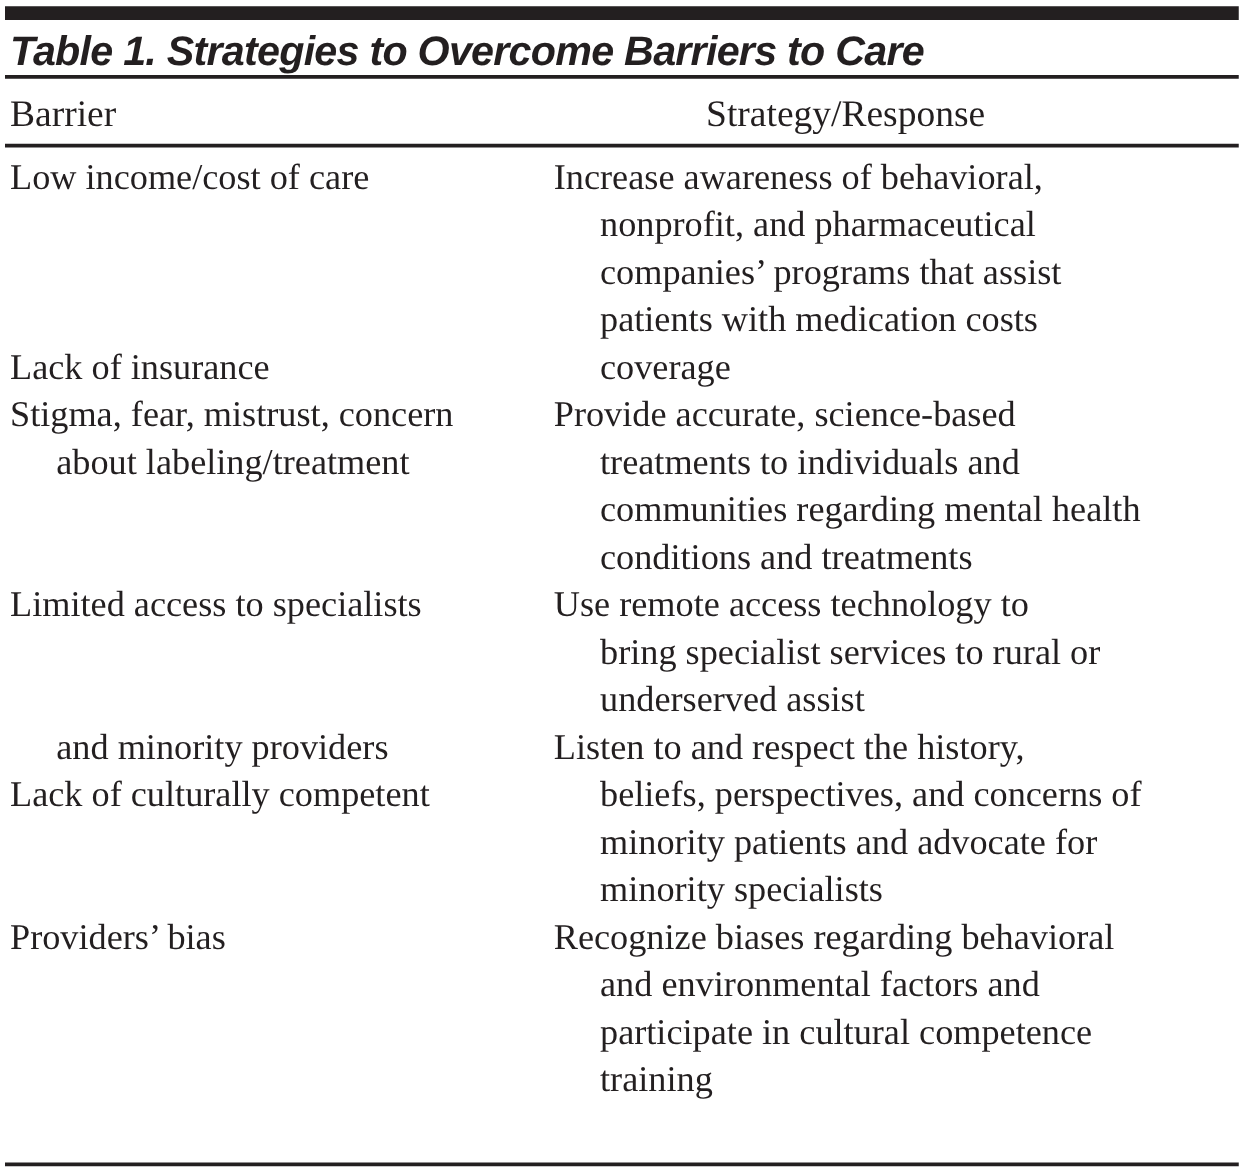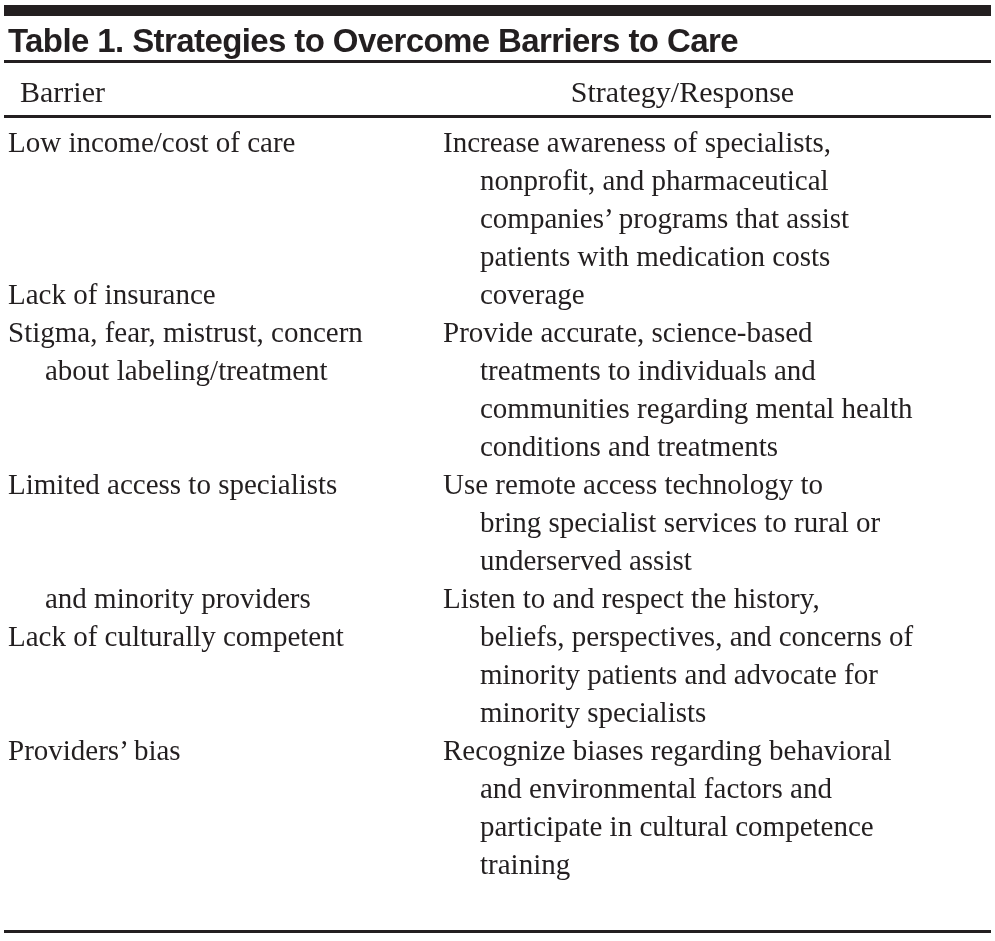--- a/index.html
+++ b/index.html
@@ -19,33 +19,33 @@
   }
   .title {
     font-family:"Liberation Sans", sans-serif;
     font-weight:700;
     font-size:33px;
     letter-spacing:-0.6px;
     height:44px;
     line-height:38px;
     padding:6px 12px 0 8px;
     white-space:nowrap;
+    font-style:italic;
   }
   .rule {
     height:3px;
     background:#231f20;
     margin:0 4px;
   }
   .header-row {
     display:grid;
     grid-template-columns:435px 1fr;
     height:52px;
     align-items:end;
     padding:0 5px 7px 8px;
-    margin-left:12px;
   }
   .header-cell {
     font-size:30px;
     line-height:33px;
     white-space:nowrap;
   }
   .strategy-header {
     text-align:center;
     padding-right:80px;
   }
@@ -79,21 +79,21 @@
     <div class="header-cell">Barrier</div>
     <div class="header-cell strategy-header">Strategy/Response</div>
   </div>
   <div class="rule"></div>
   <div class="tbody" id="table-body">
       <div class="trow">
         <div class="cell">
           <div class="line">Low income/cost of care</div>
         </div>
         <div class="cell">
-          <div class="line">Increase awareness of specialists,</div>
+          <div class="line">Increase awareness of behavioral,</div>
           <div class="line cont">nonprofit, and pharmaceutical</div>
           <div class="line cont">companies’ programs that assist</div>
           <div class="line cont">patients with medication costs</div>
         </div>
       </div>
       <div class="trow">
         <div class="cell">
           <div class="line">Lack of insurance</div>
         </div>
         <div class="cell">

